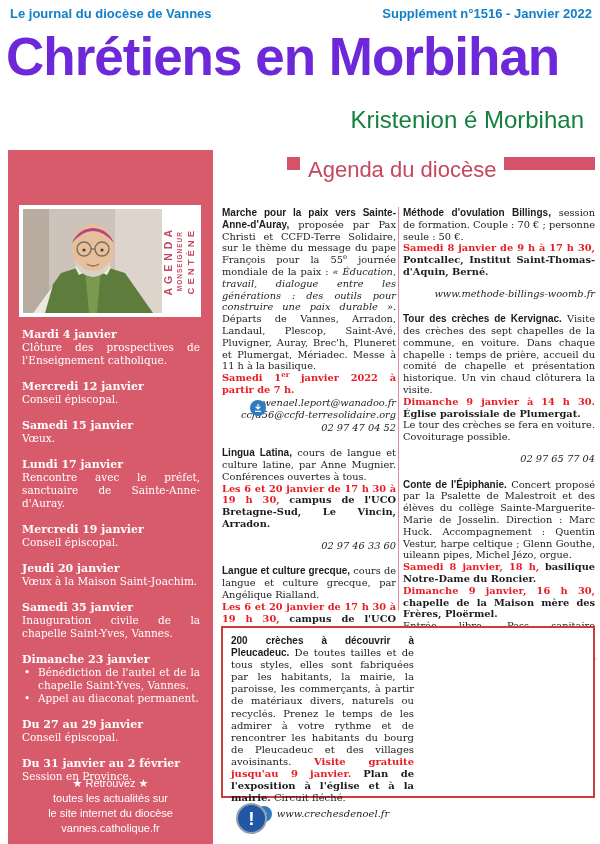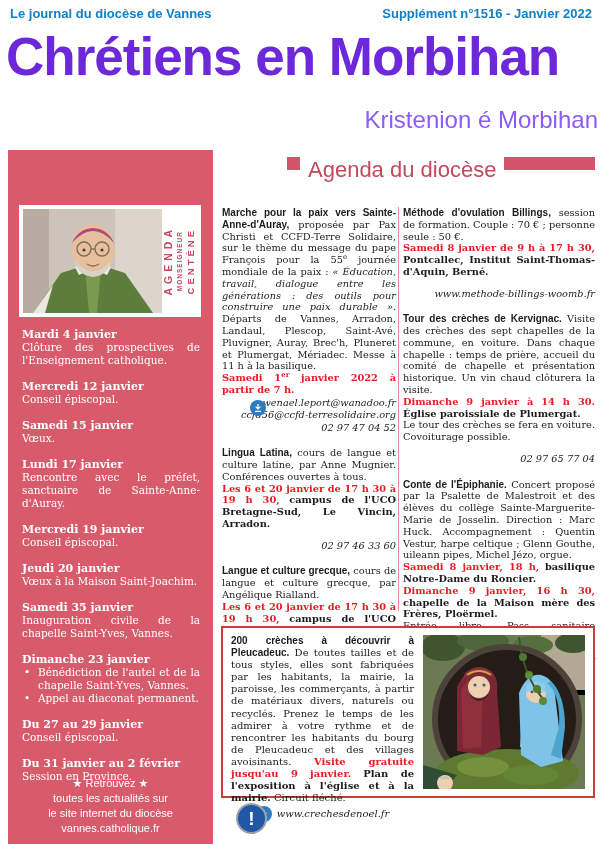--- a/index.html
+++ b/index.html
@@ -6,22 +6,22 @@
   .page{position:relative;width:600px;height:844px;background:#fff;overflow:hidden;
         font-family:"DejaVu Serif",serif;color:#1c1c1c;}
 
   
   .mast-tagline{position:absolute;left:10px;top:6px;font-family:"Liberation Sans",sans-serif;
                 font-weight:bold;font-size:13px;color:#1280c6;}
   .mast-issue{position:absolute;right:8px;top:6px;font-family:"Liberation Sans",sans-serif;
               font-weight:bold;font-size:13px;color:#1280c6;}
   .mast-title{position:absolute;left:6px;top:26px;width:590px;font-family:Liberation Sans, sans-serif;
               font-weight:bold;font-size:53px;letter-spacing:-1px;color:#6d28d9;white-space:nowrap;}
-  .mast-subtitle{position:absolute;right:2px;top:106px;font-family:"Liberation Sans",sans-serif;
-                 font-size:24px;color:#8b5cf6;}
+  .mast-subtitle{position:absolute;right:16px;top:106px;font-family:"Liberation Sans",sans-serif;
+                 font-size:24px;color:#15803d;}
 
   
   .agenda-heading{position:absolute;left:287px;top:157px;width:308px;display:flex;align-items:flex-start;gap:8px;}
   .heading-square{width:13px;height:13px;background:#d5536a;flex:0 0 auto;}
   .heading-text{font-family:"Liberation Sans",sans-serif;font-size:22px;color:#c4485e;white-space:nowrap;}
   .heading-bar{flex:1;height:13px;background:#d5536a;}
 
   
   .sidebar{position:absolute;left:8px;top:150px;width:205px;height:694px;background:#d85b6c;color:#fff;}
   .photo-card{position:absolute;left:11px;top:55px;width:182px;height:112px;background:#fff;
@@ -55,21 +55,21 @@
   .it{font-style:italic;}
   sup{font-size:7px;line-height:0;}
   .ref{text-align:right;font-style:italic;font-size:9.8px;line-height:12.5px;margin-top:10px;}
   .contact{position:relative;text-align:right;font-style:italic;font-size:9.8px;line-height:12.5px;margin-top:1px;}
   .link-icon{position:absolute;left:28px;top:3px;width:16px;height:16px;border-radius:50%;
              background:#2e7bc1;display:flex;align-items:center;justify-content:center;}
   .link-icon svg{width:10px;height:10px;}
 
   
   .bottom-box{position:absolute;left:221px;top:626px;width:374px;height:172px;box-sizing:border-box;
-              border:2px solid #cc3c39;background:#fff;padding:7px 8px;display:flex;gap:9px;}
+              border:2px solid #cc3c39;background:#fff;padding:7px 8px;display:flex;gap:9px;flex-direction:column;}
   .box-text{width:183px;font-size:10px;line-height:12.1px;text-align:justify;flex:0 0 auto;}
   .box-url{display:flex;align-items:center;justify-content:center;gap:5px;font-style:italic;margin-top:2px;}
   .box-url .link-icon{position:static;flex:0 0 auto;}
   .box-photo{flex:1;overflow:hidden;}
 
   
   .pass-note{position:absolute;left:222px;top:803px;width:373px;display:flex;align-items:center;}
   .warning-icon{width:27px;height:27px;margin-left:14px;border-radius:50%;background:#2157a5;
                 border:2px solid #98a0aa;color:#fff;font-family:"Liberation Sans",sans-serif;
                 font-weight:bold;font-size:19px;display:flex;align-items:center;justify-content:center;flex:0 0 auto;}

